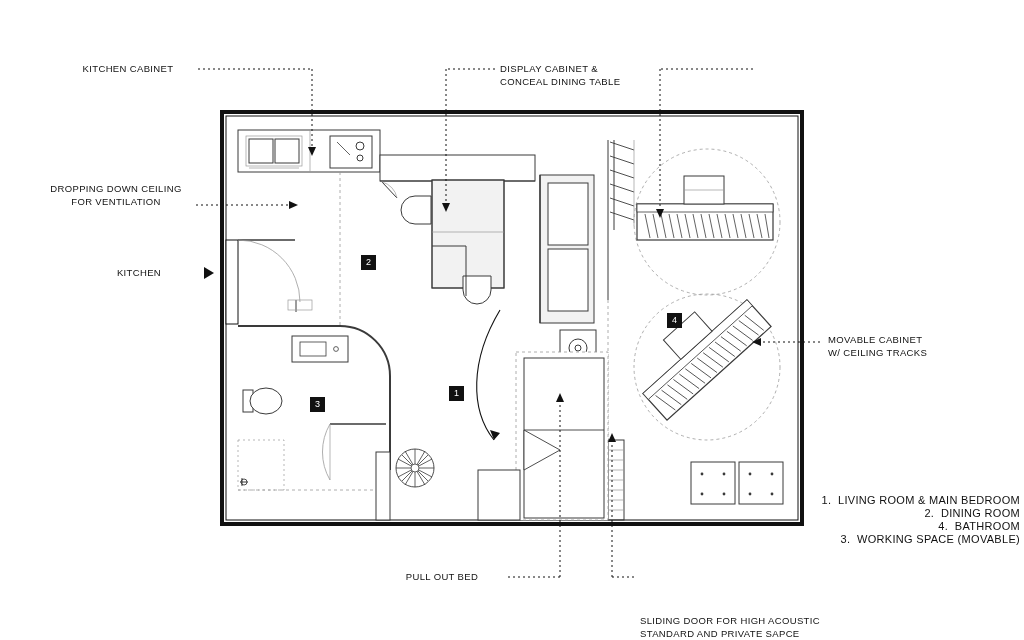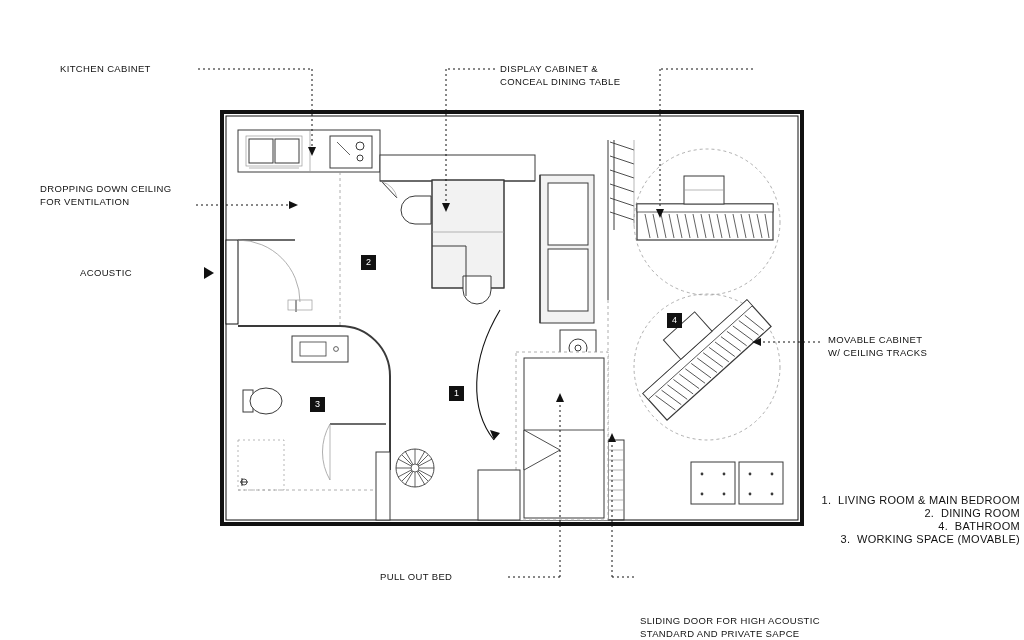--- a/index.html
+++ b/index.html
@@ -29,21 +29,21 @@
   }
   .anno {
     position: absolute;
     font-size: 9.5px;
     line-height: 12.5px;
     letter-spacing: 0.35px;
     color: #111;
     white-space: pre-line;
     font-family: "Liberation Sans", sans-serif;
   }
-  .anno.right { text-align: left; }
+  .anno.right { text-align: center; }
   .legend {
     position: absolute;
     font-size: 11px;
     line-height: 13px;
     letter-spacing: 0.3px;
     color: #111;
     text-align: right;
   }
   .legend-row { white-space: pre; }
   .roomtag {
@@ -316,21 +316,21 @@
 
   <div class="anno right" style="left:60px; top:63px; width:136px;">KITCHEN CABINET</div>
 
   <div class="anno" style="left:500px; top:63px; width:180px;">DISPLAY CABINET &amp;
 CONCEAL DINING TABLE</div>
 
 
   <div class="anno right" style="left:40px; top:183px; width:152px;">DROPPING DOWN CEILING
 FOR VENTILATION</div>
 
-  <div class="anno right" style="left:80px; top:267px; width:118px;">ACOUSTIC</div>
+  <div class="anno right" style="left:80px; top:267px; width:118px;">KITCHEN</div>
 
   <div class="anno" style="left:828px; top:334px; width:180px;">MOVABLE CABINET
 W/ CEILING TRACKS</div>
 
   <div class="anno right" style="left:380px; top:571px; width:124px;">PULL OUT BED</div>
 
   <div class="anno" style="left:640px; top:571px; width:230px;margin-top:44px;">SLIDING DOOR FOR HIGH ACOUSTIC
 STANDARD AND PRIVATE SAPCE</div>
 
   <div class="roomtag" style="left:449px; top:386px;">1</div>

